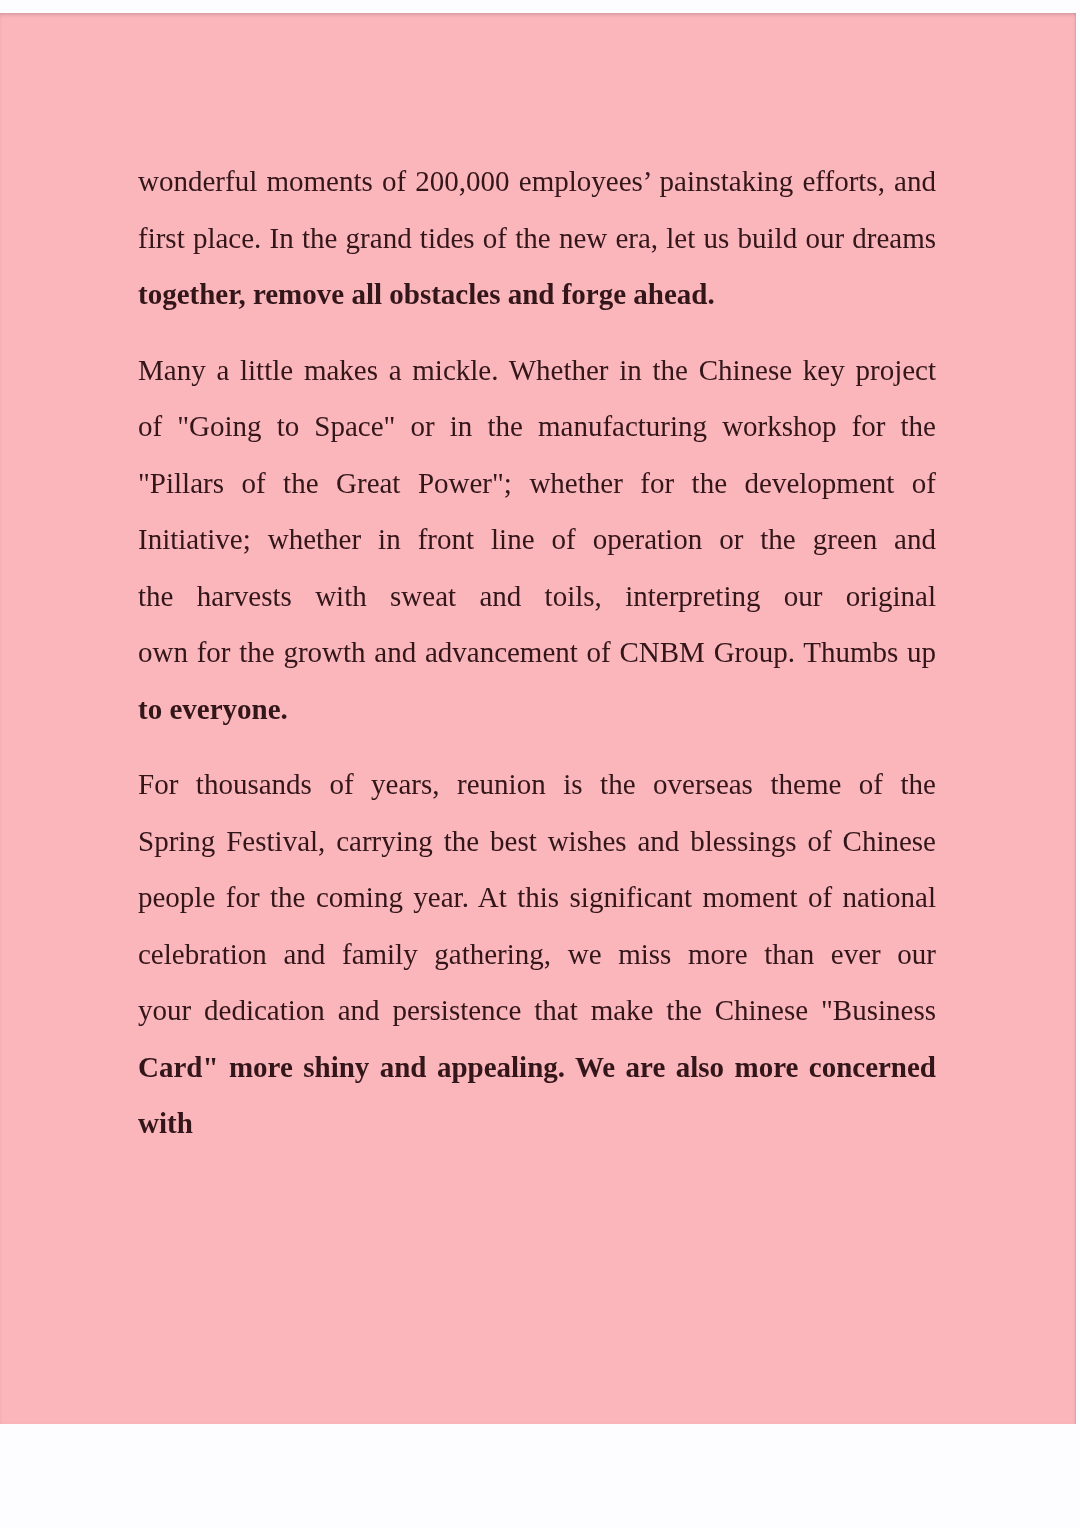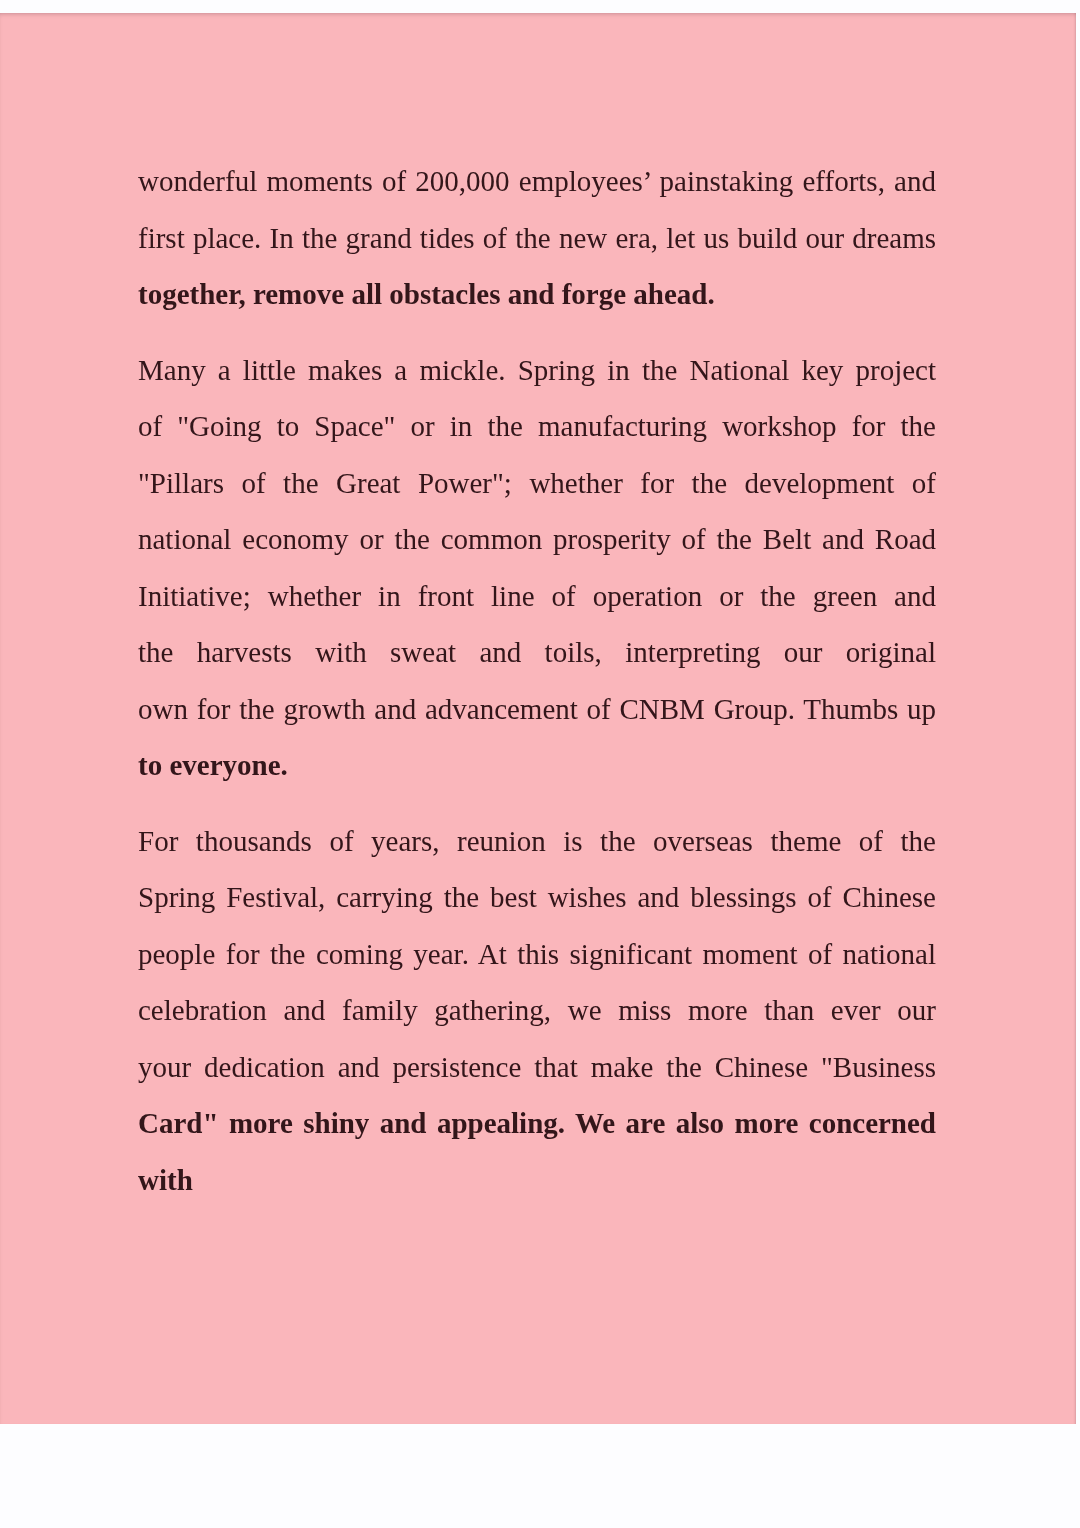--- a/index.html
+++ b/index.html
@@ -57,24 +57,23 @@
 
 <div class="scan-frame">
   <div class="paper">
     <div class="text-block">
         <div class="para">
           <div class="line">wonderful moments of 200,000 employees’ painstaking efforts, and</div>
           <div class="line">first place. In the grand tides of the new era, let us build our dreams</div>
           <div class="line last">together, remove all obstacles and forge ahead.</div>
         </div>
         <div class="para">
-          <div class="line">Many a little makes a mickle. Spring in the National key project</div>
+          <div class="line">Many a little makes a mickle. Whether in the Chinese key project</div>
           <div class="line">of "Going to Space" or in the manufacturing workshop for the</div>
           <div class="line">"Pillars of the Great Power"; whether for the development of</div>
-          <div class="line">national economy or the common prosperity of the Belt and Road</div>
           <div class="line">Initiative; whether in front line of operation or the green and</div>
           <div class="line">the harvests with sweat and toils, interpreting our original</div>
           <div class="line">own for the growth and advancement of CNBM Group. Thumbs up</div>
           <div class="line last">to everyone.</div>
         </div>
         <div class="para">
           <div class="line">For thousands of years, reunion is the overseas theme of the</div>
           <div class="line">Spring Festival, carrying the best wishes and blessings of Chinese</div>
           <div class="line">people for the coming year. At this significant moment of national</div>
           <div class="line">celebration and family gathering, we miss more than ever our</div>

